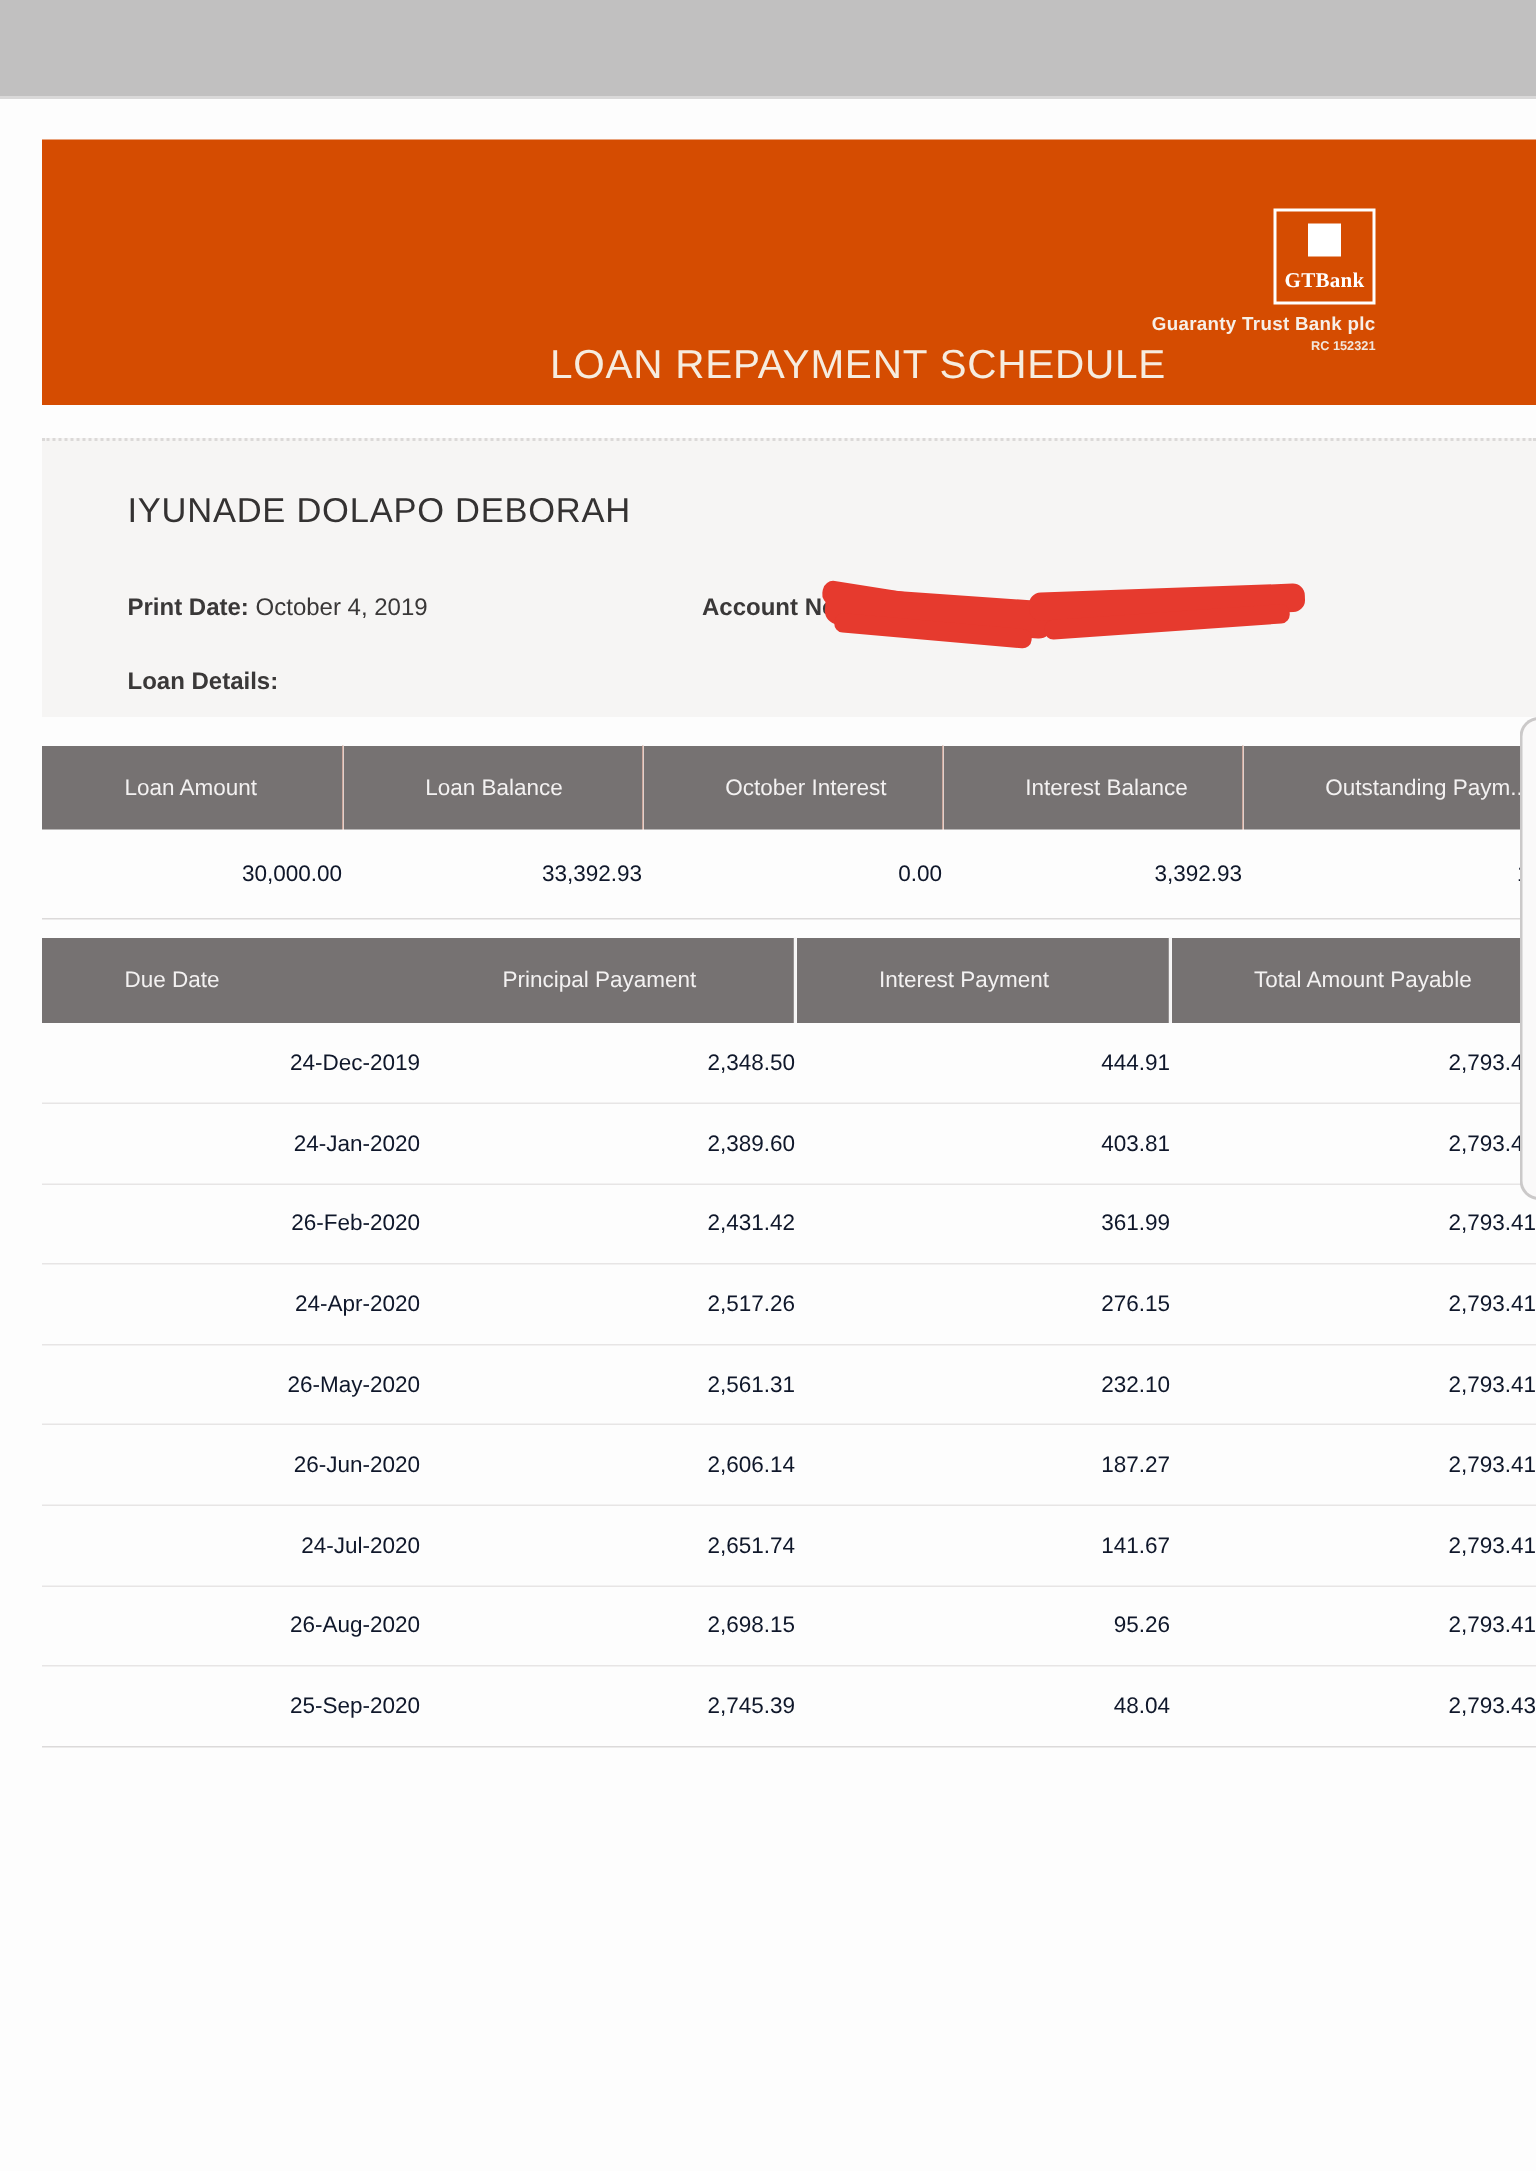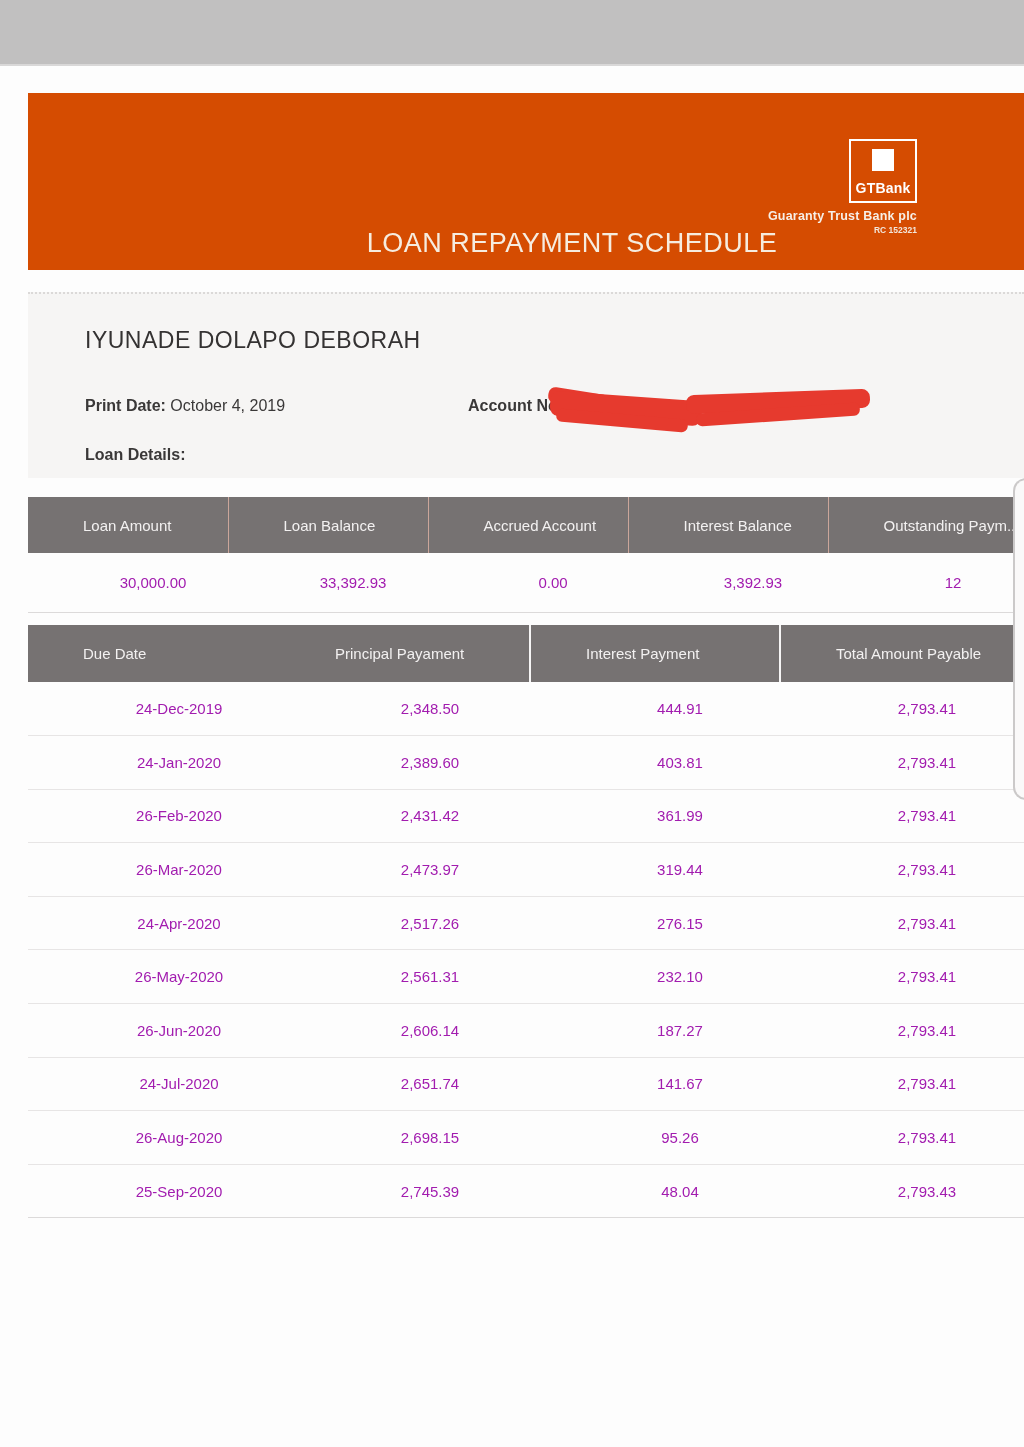--- a/index.html
+++ b/index.html
@@ -29,21 +29,21 @@
   .logo-box {
     position:absolute; top:46px; right:107px; width:68px; height:64px;
     border:2px solid #ffffff;
   }
   .logo-square {
     position:absolute; top:8px; left:50%; transform:translateX(-50%);
     width:22px; height:22px; background:#ffffff;
   }
   .logo-word {
     position:absolute; bottom:5px; left:0; right:0; text-align:center;
-    color:#ffffff; font-size:14px; font-weight:bold; letter-spacing:0.2px;
+    color:#ffffff; font-size:14px; font-weight:bold; letter-spacing:0.2px;font-family:Liberation Serif, serif;
   }
   .bank-name {
     position:absolute; top:116px; right:107px;
     color:#f7efe7; font-size:12.5px; font-weight:bold; letter-spacing:0.2px;
   }
   .rc-number {
     position:absolute; top:132px; right:107px;
     color:#f2e6db; font-size:8.5px; font-weight:600;
   }
 
@@ -70,22 +70,22 @@
   .blob4 { left:148px; top:20px; width:164px; height:13px; border-radius:6px;  transform:rotate(-4deg); }
   .blob5 { left:0px;   top:3px;  width:62px;  height:16px; border-radius:7px;  transform:rotate(9deg); }
 
   
   table { border-collapse:collapse; table-layout:fixed; }
   th {
     background:#767272; color:#f3f1f1; font-weight:400; font-size:15px;
     text-align:left; padding-left:55px; white-space:nowrap; overflow:hidden;
   }
   td {
-    background:transparent; color:#a21caf; font-size:15px;
-    text-align:center; padding-left:50px; white-space:nowrap;
+    background:transparent; color:#0f172a; font-size:15px;
+    text-align:right; padding-left:50px; white-space:nowrap;
   }
 
   .summary-table { position:absolute; left:28px; top:497px; width:1000px; }
   .summary-table col { width:200px; }
   .summary-table th { height:56px; }
   .summary-table th + th { border-left:1px solid rgba(163,94,74,0.55); }
   .summary-table td { height:59px; border-bottom:1px solid #dcdada; }
 
   .schedule-table { position:absolute; left:28px; top:625px; width:996px; }
   .schedule-table th { height:57px; }
@@ -143,21 +143,21 @@
         <col>
         <col>
         <col>
         <col>
         <col>
       </colgroup>
     <thead>
       <tr>
         <th>Loan Amount</th>
         <th>Loan Balance</th>
-        <th>Accrued Account</th>
+        <th>October Interest</th>
         <th>Interest Balance</th>
         <th>Outstanding Paym...</th>
       </tr>
     </thead>
     <tbody>
       <tr>
         <td>30,000.00</td>
         <td>33,392.93</td>
         <td>0.00</td>
         <td>3,392.93</td>
@@ -194,26 +194,20 @@
         <td>403.81</td>
         <td>2,793.41</td>
       </tr>
       <tr>
         <td>26-Feb-2020</td>
         <td>2,431.42</td>
         <td>361.99</td>
         <td>2,793.41</td>
       </tr>
       <tr>
-        <td>26-Mar-2020</td>
-        <td>2,473.97</td>
-        <td>319.44</td>
-        <td>2,793.41</td>
-      </tr>
-      <tr>
         <td>24-Apr-2020</td>
         <td>2,517.26</td>
         <td>276.15</td>
         <td>2,793.41</td>
       </tr>
       <tr>
         <td>26-May-2020</td>
         <td>2,561.31</td>
         <td>232.10</td>
         <td>2,793.41</td>

